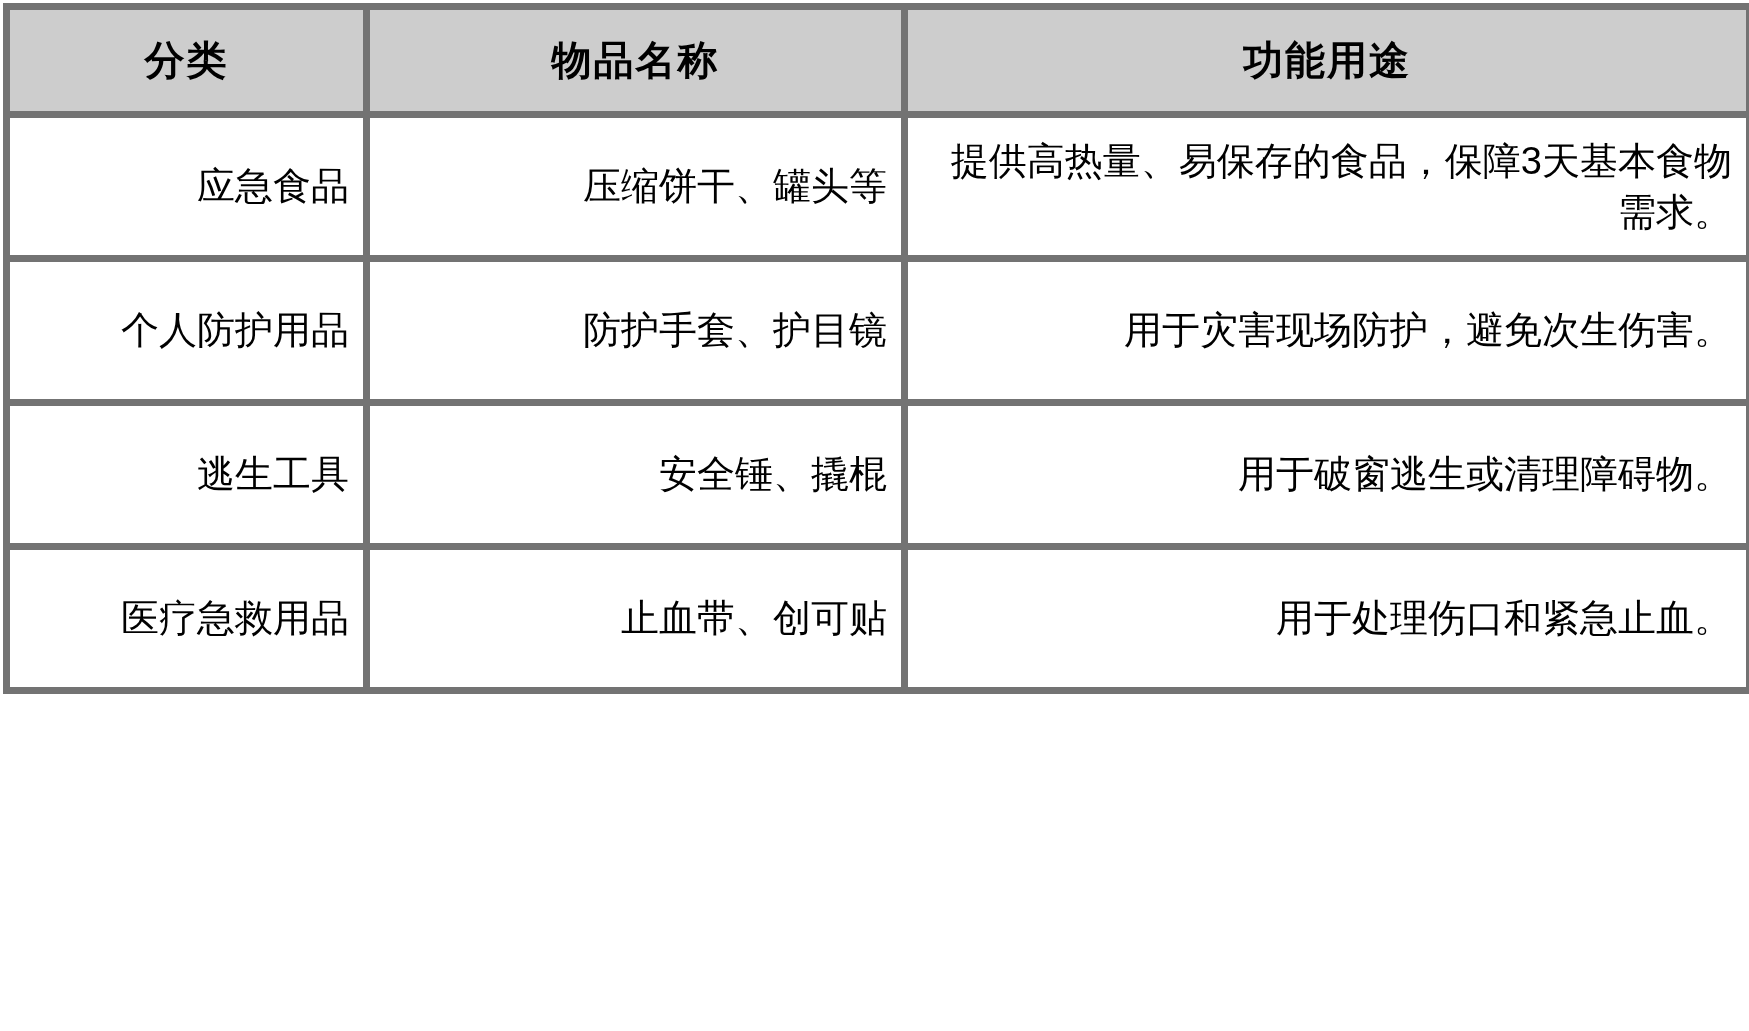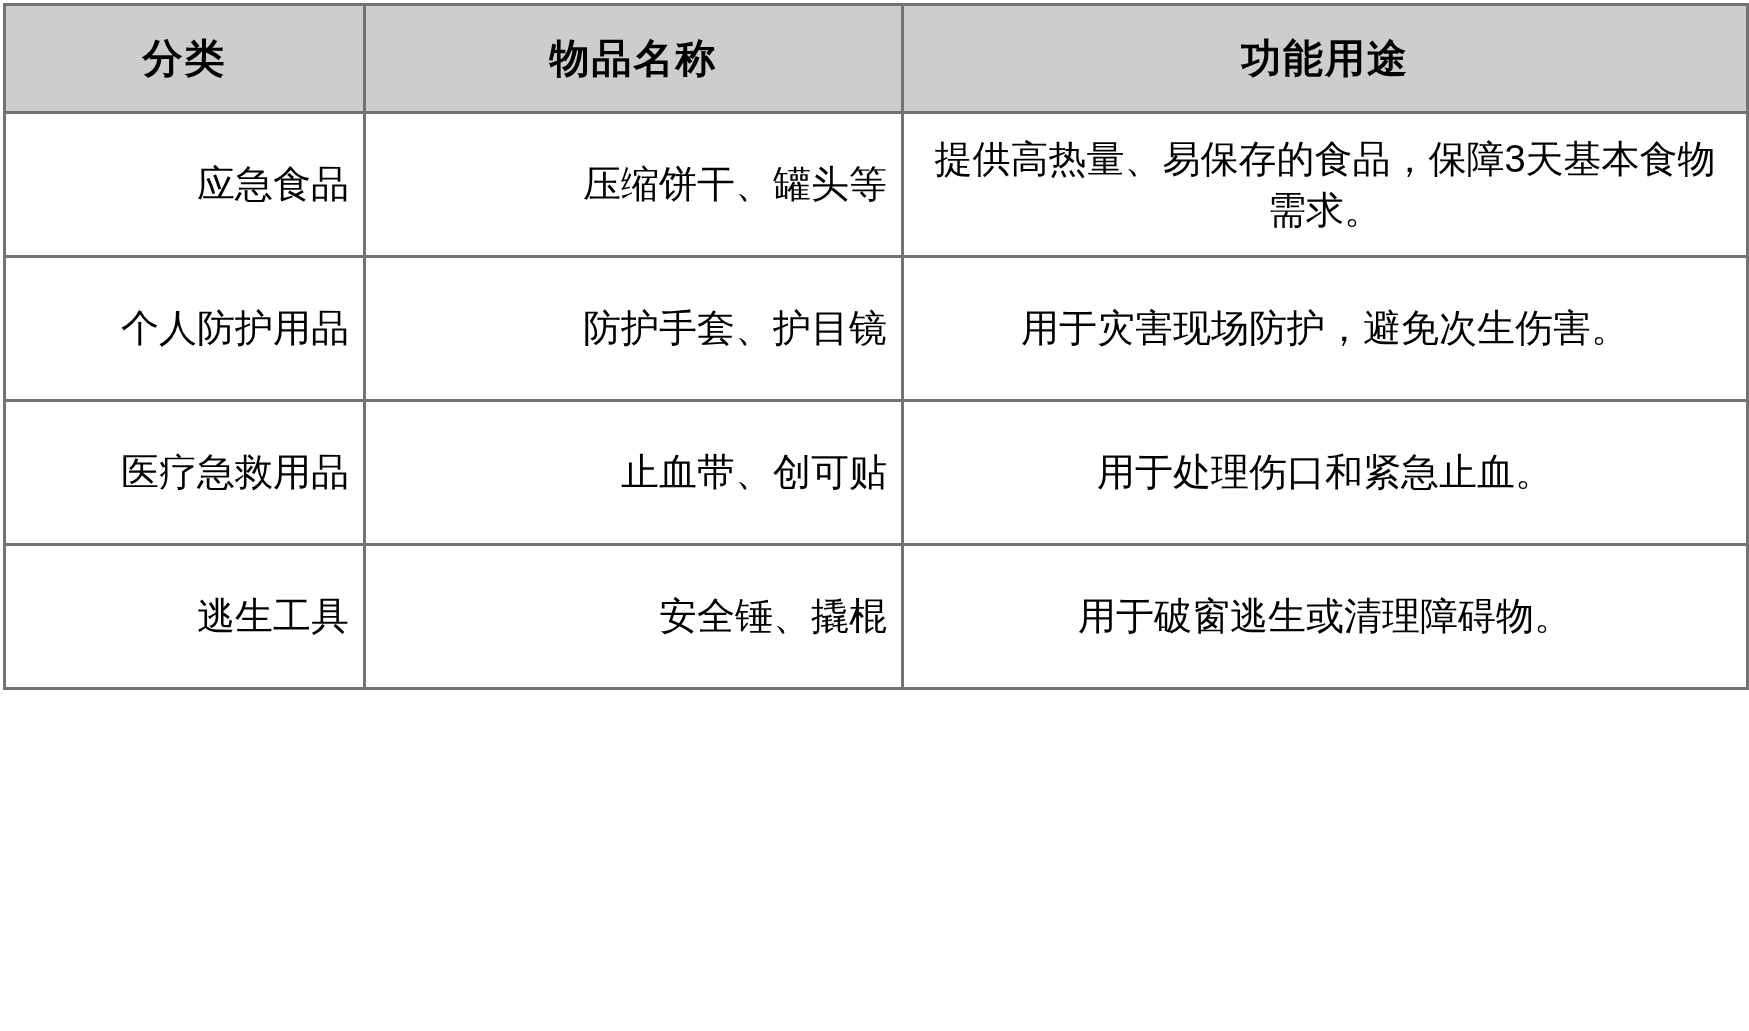--- a/index.html
+++ b/index.html
@@ -26,21 +26,21 @@
     width: 1743px;
     margin: 3px 0 0 3px;
     background: #ffffff;
   }
   table.kit-table col.c1 { width: 360px; }
   table.kit-table col.c2 { width: 538px; }
   table.kit-table col.c3 { width: 845px; }
 
   table.kit-table th,
   table.kit-table td {
-    border: 3px solid #737373;
+    border: 7px solid #737373;
     vertical-align: middle;
     padding: 10px 14px;
     box-sizing: border-box;
   }
   thead th {
     background: #cdcdcd;
     font-size: 40px;
     font-weight: bold;
     text-align: center;
     height: 108px;
@@ -49,21 +49,21 @@
   tbody td {
     font-size: 38px;
     font-weight: normal;
     line-height: 1.32;
   }
   td.cat, td.item {
     text-align: right;
     white-space: nowrap;
   }
   td.use {
-    text-align: center;
+    text-align: right;
     padding-left: 22px;
   }
   tbody tr { height: 144px; }
 </style>
 </head>
 <body>
 
 <div class="page">
   <table class="kit-table">
     <colgroup>
@@ -83,24 +83,24 @@
         <td class="cat">应急食品</td>
         <td class="item">压缩饼干、罐头等</td>
         <td class="use">提供高热量、易保存的食品，保障3天基本食物需求。</td>
       </tr>
       <tr>
         <td class="cat">个人防护用品</td>
         <td class="item">防护手套、护目镜</td>
         <td class="use">用于灾害现场防护，避免次生伤害。</td>
       </tr>
       <tr>
+        <td class="cat">逃生工具</td>
+        <td class="item">安全锤、撬棍</td>
+        <td class="use">用于破窗逃生或清理障碍物。</td>
+      </tr>
+      <tr>
         <td class="cat">医疗急救用品</td>
         <td class="item">止血带、创可贴</td>
         <td class="use">用于处理伤口和紧急止血。</td>
-      </tr>
-      <tr>
-        <td class="cat">逃生工具</td>
-        <td class="item">安全锤、撬棍</td>
-        <td class="use">用于破窗逃生或清理障碍物。</td>
       </tr>
     </tbody>
   </table>
 </div>
 
 </body></html>

